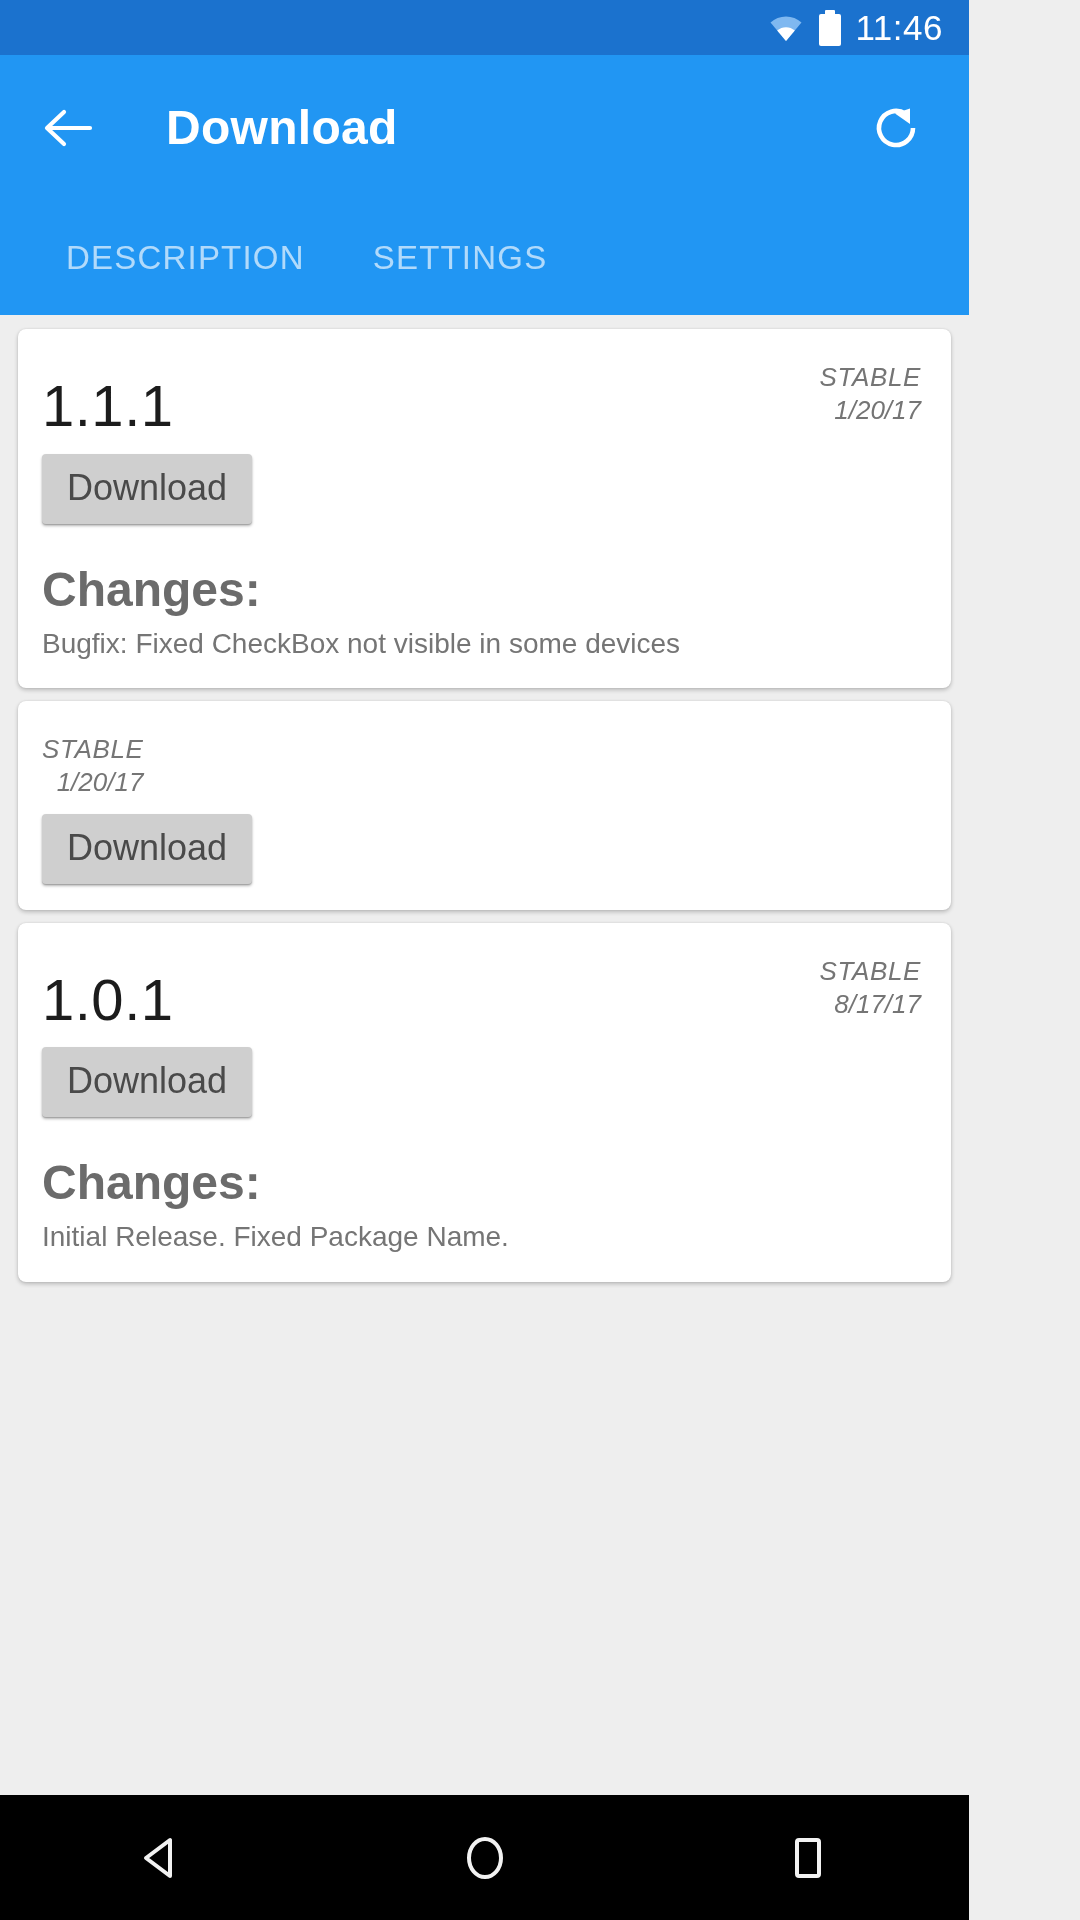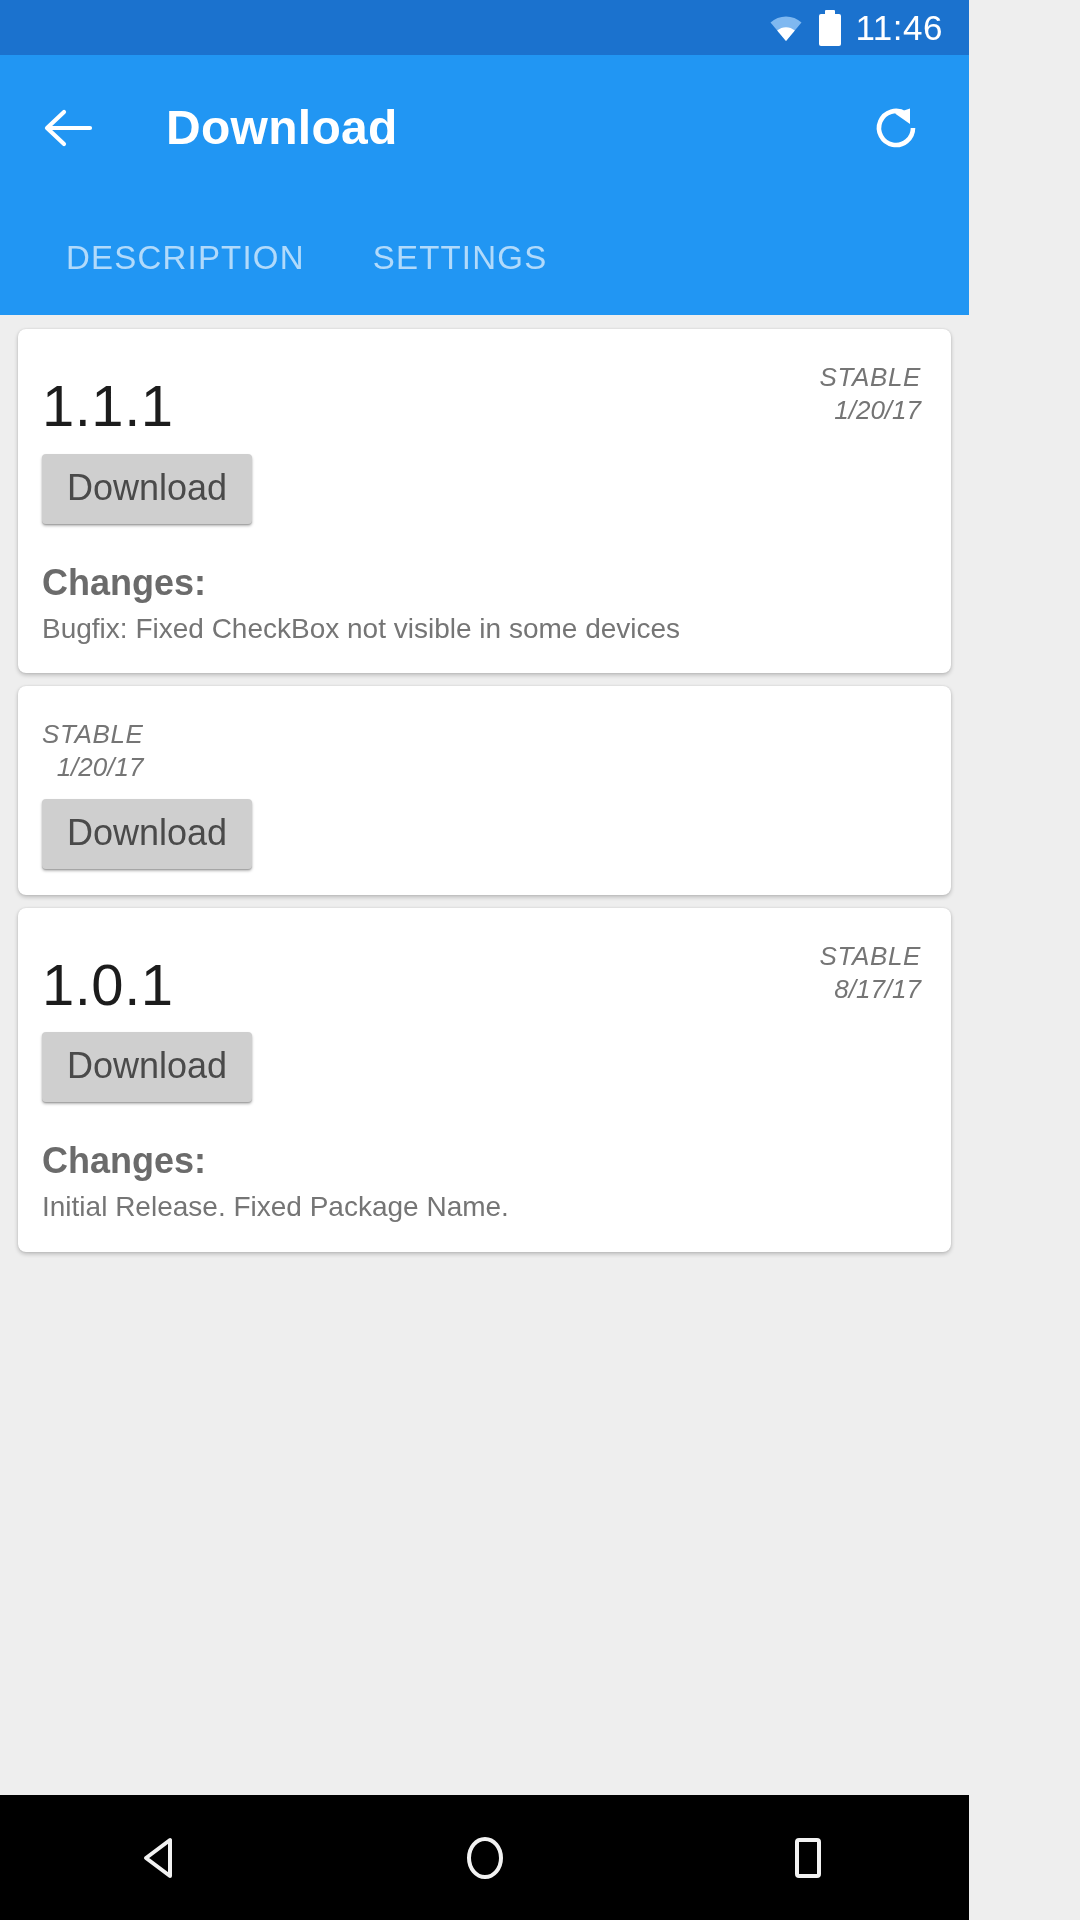--- a/index.html
+++ b/index.html
@@ -58,21 +58,21 @@
 
   .dl-btn {
     display:inline-block; background:#cfcfcf; color:#4a4a4a;
     border:none; border-radius:4px; font-size:36px;
     padding:13px 25px 15px 25px; margin-top:14px;
     box-shadow:0 2px 3px rgba(0,0,0,0.28), 0 1px 1px rgba(0,0,0,0.16);
     font-family:"Liberation Sans", sans-serif; cursor:pointer;
   }
 
   .changes-block { margin-top:36px; }
-  .changes-label { font-size:36px; font-weight:700; color:#6b6b6b; line-height:1.25; }
+  .changes-label { font-size:48px; font-weight:700; color:#6b6b6b; line-height:1.25; }
   .changes-text  { font-size:28px; font-weight:400; color:#757575; line-height:1.3; margin-top:6px; }
 
   
   .navbar {
     height:125px; background:#000000; flex:0 0 auto;
     display:flex; align-items:center; justify-content:space-around;
   }
   .nav-btn { width:150px; height:125px; display:flex; align-items:center; justify-content:center; }
 </style>
 </head>

